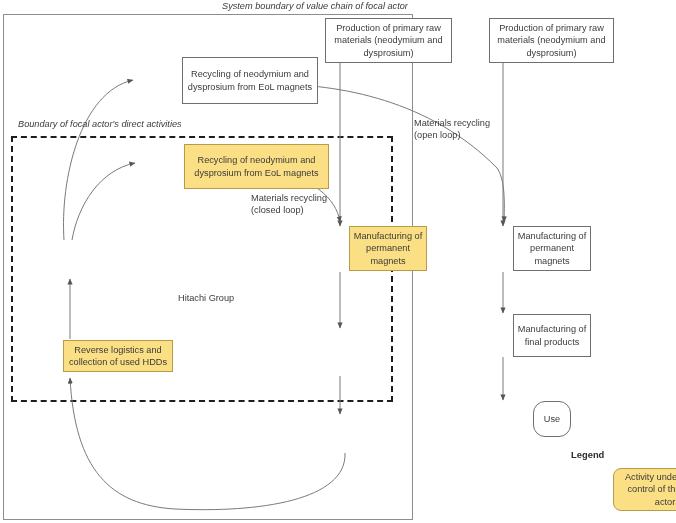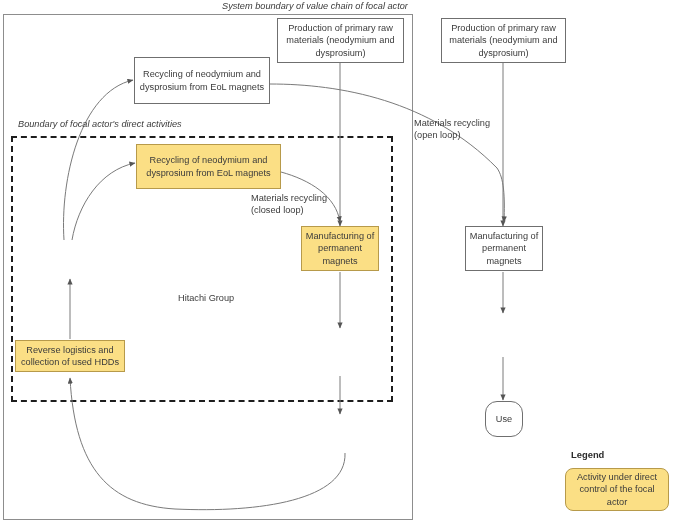--- a/index.html
+++ b/index.html
@@ -29,20 +29,21 @@
     position: absolute;
     box-sizing: border-box;
     display: flex;
     align-items: center;
     justify-content: center;
     text-align: center;
     font-size: 9.2px;
     line-height: 12.2px;
     color: #3b3b3b;
     padding: 14px 3px;
+    margin-left: 48px;
   }
   .node.plain {
     background: #ffffff;
     border: 1px solid #6f6f6f;
   }
   .node.highlight {
     background: #fbdf85;
     border: 1px solid #b79a4a;
   }
   .free-label {
@@ -140,20 +141,21 @@
 
 
   <div class="node highlight" style="left:15px; top:340px; width:110px; height:32px;">Reverse logistics and collection of used HDDs</div>
 
   <div class="node highlight" style="left:301px; top:226px; width:78px; height:45px;">Manufacturing of permanent magnets</div>
 
 
 
   <div class="node plain" style="left:465px; top:226px; width:78px; height:45px;">Manufacturing of permanent magnets</div>
 
+  <div class="node plain" style="left:465px; top:314px; width:78px; height:43px;">Manufacturing of final products</div>
 
   <div class="node plain" style="left:485px; top:401px; width:38px; height:36px;border-radius:12px;">Use</div>
 
   <div class="free-label bold legend-title" style="left:571px; top:449px;">Legend</div>
 
   <div class="node highlight" style="left:565px; top:468px; width:104px; height:43px;border-radius:8px;">Activity under direct control of the focal actor</div>
 
 </div>
 
 </body></html>

